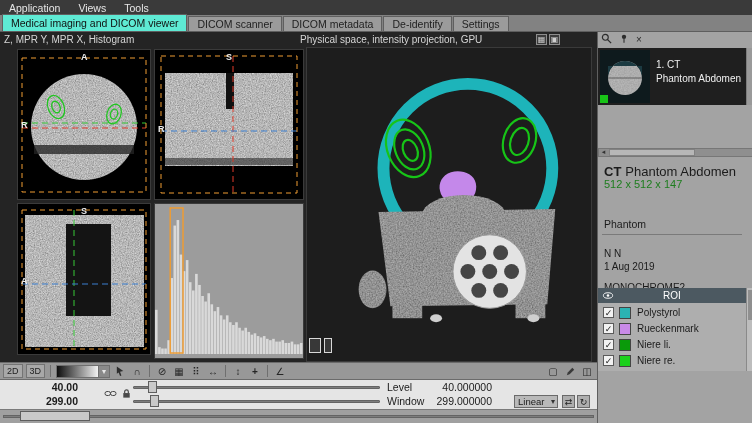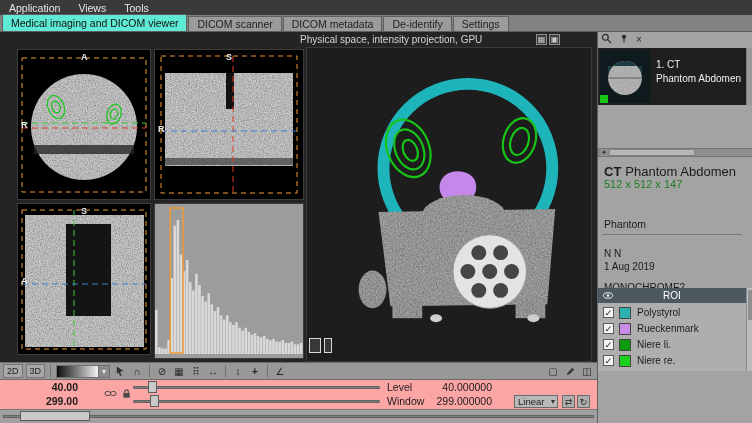--- a/index.html
+++ b/index.html
@@ -37,21 +37,21 @@
           background:#a8a8a8;border:1px solid #747474;color:#222}
   .tb-sep{width:1px;height:12px;background:#6f6f6f;margin:0 2px}
   .tb-icon{width:14px;height:14px;font-size:10px;display:flex;align-items:center;justify-content:center;color:#252525}
   .colormap{width:54px;height:13px;border:1px solid #6f6f6f;display:flex;align-items:stretch}
   .colormap .ramp{flex:1;background:linear-gradient(to right,#0d0d0d,#f2f2f2)}
   .colormap .dd{width:11px;background:#8a8a8a;border-left:1px solid #6f6f6f;color:#e8e8e8;
                 font-size:8px;display:flex;align-items:center;justify-content:center}
   .tb-right{margin-left:auto;display:flex;gap:3px;align-items:center}
 
   
-  .lw{position:absolute;left:0;top:380px;width:597px;height:30px;background:#fca5a5;border-bottom:1px solid #7a7a7a}
+  .lw{position:absolute;left:0;top:380px;width:597px;height:30px;background:#e5e5e5;border-bottom:1px solid #7a7a7a}
   .lw-val{position:absolute;font-weight:bold;font-size:10.5px;text-align:right}
   .lw-label{position:absolute;font-size:10.5px}
   .lw-icons{position:absolute;left:104px;top:8px;display:flex;gap:4px}
   .slider{position:absolute;height:13px}
   .slider .groove{position:absolute;left:0;right:0;top:5px;height:3px;background:#7d7d7d;
                   border:1px solid #646464;border-radius:1px}
   .slider .handle{position:absolute;top:0;width:9px;height:12px;background:#c9c9c9;border:1px solid #5e5e5e}
   .combo{position:absolute;height:13px;background:#b9b9b9;border:1px solid #6a6a6a;display:flex;
          align-items:center;justify-content:space-between;font-size:9.5px;padding:0 2px 0 3px}
   .combo .dd{font-size:8px;color:#333}
@@ -123,20 +123,21 @@
 
   <div class="tabbar">
     <div class="tab active">Medical imaging and DICOM viewer</div>
     <div class="tab">DICOM scanner</div>
     <div class="tab">DICOM metadata</div>
     <div class="tab">De-identify</div>
     <div class="tab">Settings</div>
   </div>
 
   <div class="viewer">
+    <span class="vtitle" style="left:4px">Z, MPR Y, MPR X, Histogram</span>
     <span class="vtitle" style="left:300px">Physical space, intensity projection, GPU</span>
     <span class="vh-icon" style="left:536px">▦</span>
     <span class="vh-icon" style="left:549px">▣</span>
 
     <div class="pane" style="left:17px;top:17px;width:134px;height:151px">
       <svg width="132" height="149" viewBox="0 0 132 149">
         <circle cx="66" cy="77" r="53" fill="#6c6c6c" filter="url(#ctnoise)"></circle>
         <rect x="16" y="95" width="100" height="9" fill="#242424" opacity="0.78"></rect>
         <g stroke="#21c521" fill="none" stroke-width="1.3">
           <ellipse cx="38" cy="57" rx="8" ry="12" transform="rotate(-22 38 57)"></ellipse>

